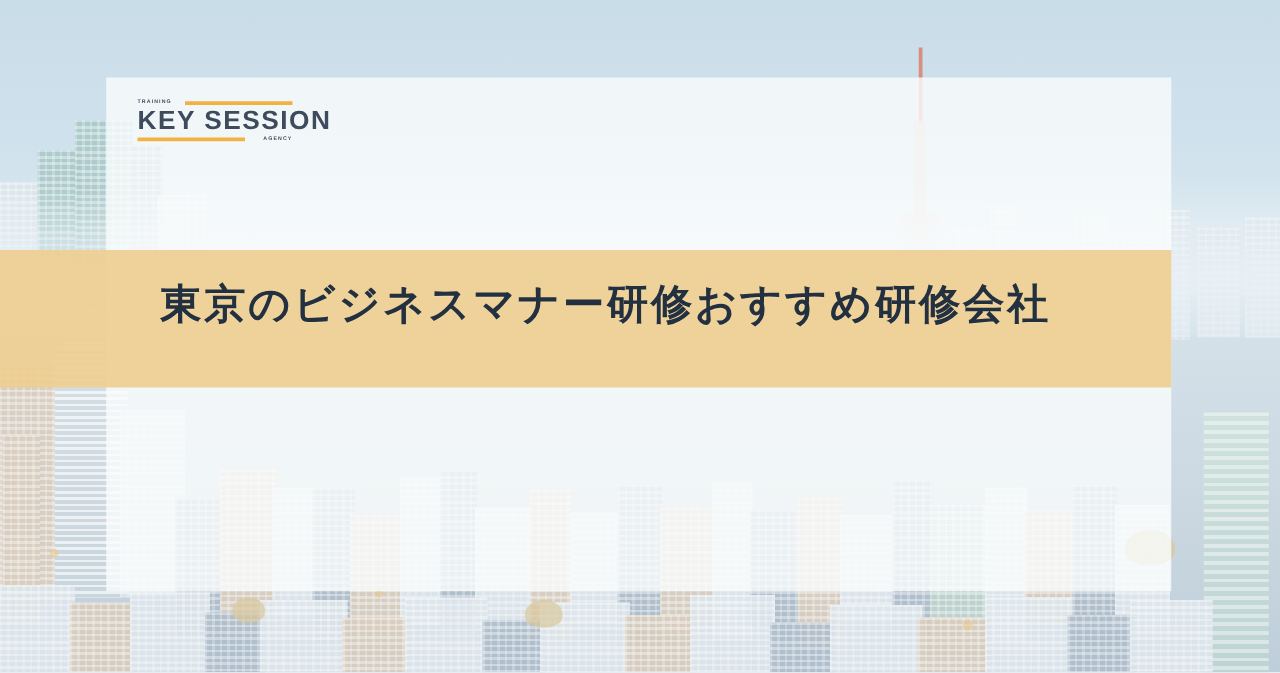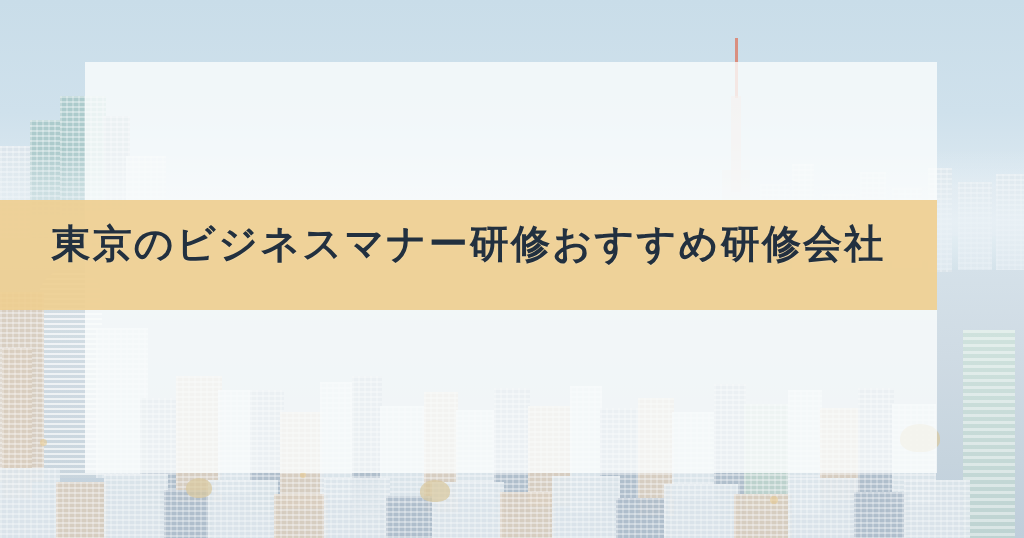--- a/index.html
+++ b/index.html
@@ -59,22 +59,22 @@
   .logo-sub{position:absolute;right:0;top:31px;font-size:4.2px;letter-spacing:.9px;
         font-weight:700;color:#3d4b5c;line-height:8px;}
   .logo-word{position:absolute;left:0;top:9px;font-size:21px;font-weight:700;
         letter-spacing:1.2px;color:#3d4b5c;line-height:23px;white-space:nowrap;}
 
   
   .banner{position:absolute;left:0;top:200px;width:937px;height:110px;
           background:rgba(238,206,144,.92);}
   .banner-title{position:absolute;left:0;top:0;width:937px;height:87px;
           display:flex;align-items:center;justify-content:center;
-          font-size:39px;font-weight:700;letter-spacing:2.2px;color:#22303f;
-          text-shadow:0 1px 0 rgba(255,255,255,.12);white-space:nowrap;}
+          font-size:33px;font-weight:700;letter-spacing:2.2px;color:#22303f;
+          text-shadow:0 1px 0 rgba(255,255,255,.12);white-space:nowrap;padding-left:16px;}
 
   
   .subtitle{position:absolute;left:85px;top:368px;width:852px;height:36px;
           display:flex;align-items:center;justify-content:center;
           font-size:22px;font-weight:700;letter-spacing:1.4px;color:#2b3949;white-space:nowrap;}
 </style>
 </head>
 <body>
 
 <div class="stage">
@@ -154,19 +154,26 @@
     <div class="tree" style="left:900px;bottom:86px;width:40px;height:28px;"></div>
     <div class="bokeh" style="left:40px;bottom:92px;width:7px;height:7px;"></div>
     <div class="bokeh" style="left:300px;bottom:60px;width:6px;height:6px;"></div>
     <div class="bokeh" style="left:770px;bottom:34px;width:8px;height:8px;"></div>
 
     <div class="haze"></div>
   </div>
 
   <div class="card"></div>
 
+  <div class="logo">
+    <div class="logo-rule rule-top"></div>
+    <div class="logo-kicker">TRAINING</div>
+    <div class="logo-word">KEY SESSION</div>
+    <div class="logo-rule rule-bot"></div>
+    <div class="logo-sub">AGENCY</div>
+  </div>
 
   <div class="banner">
     <div class="banner-title">東京のビジネスマナー研修おすすめ研修会社</div>
   </div>
 
 
 </div>
 
 </body></html>

